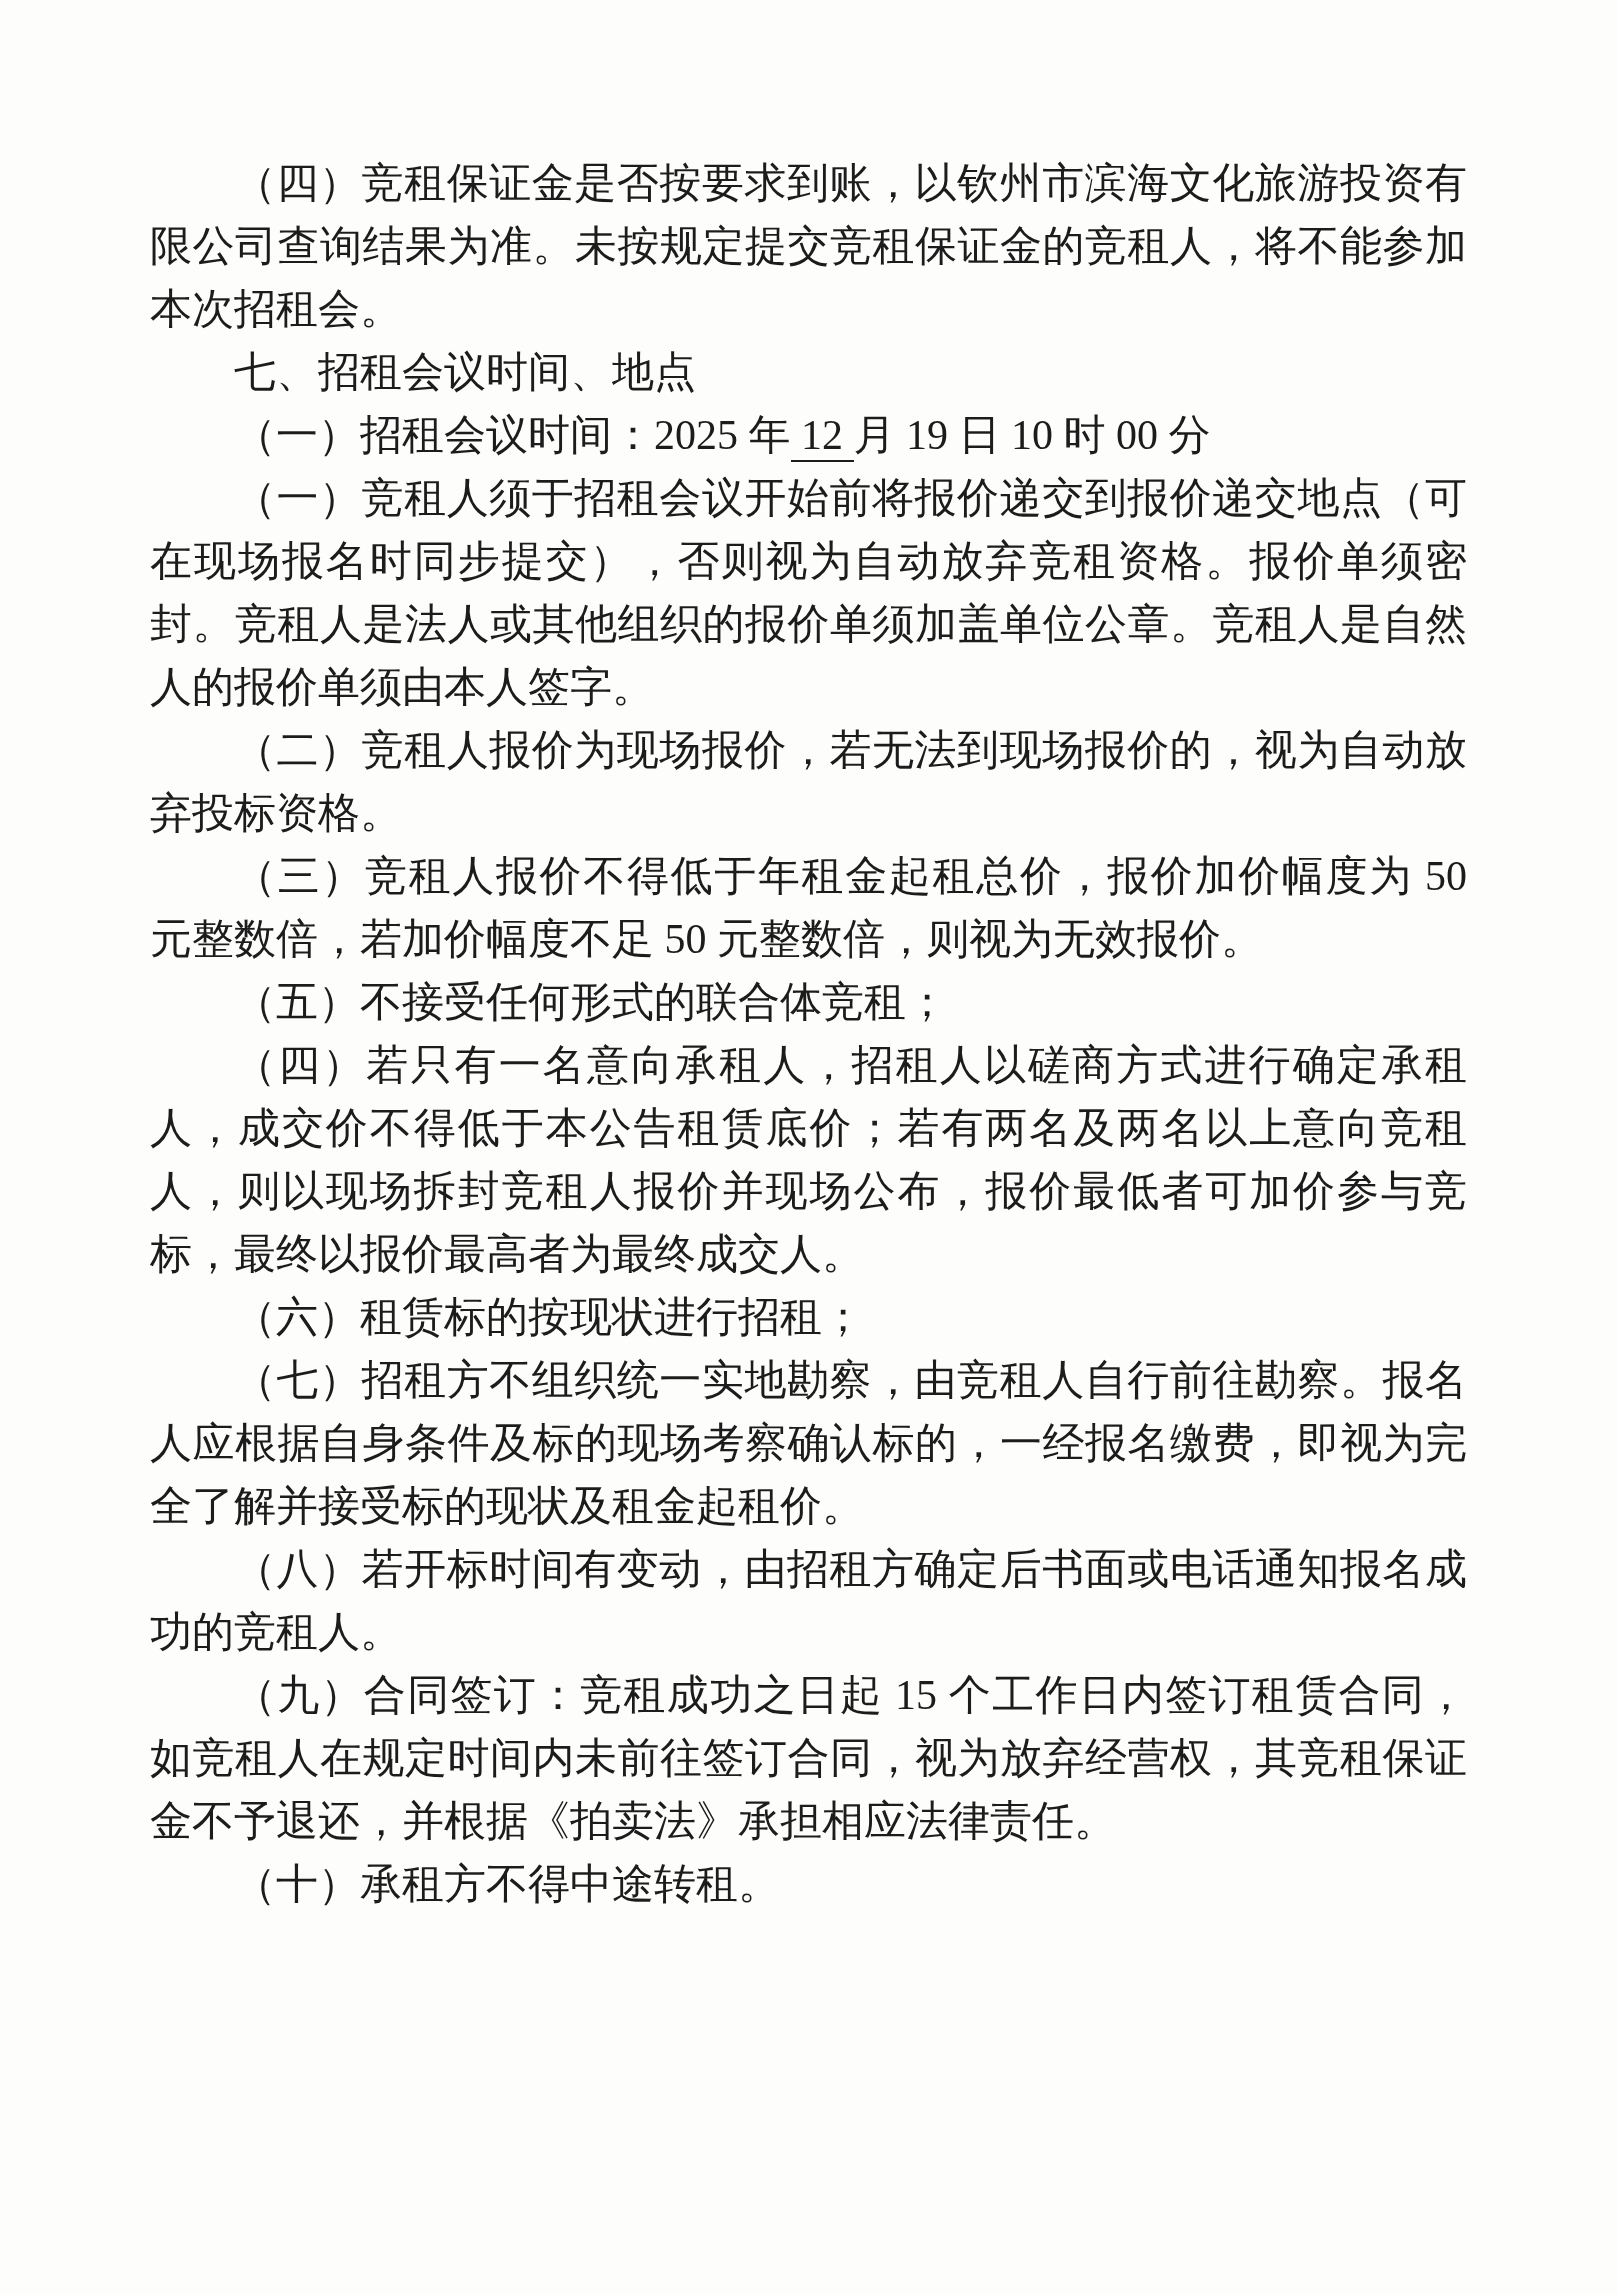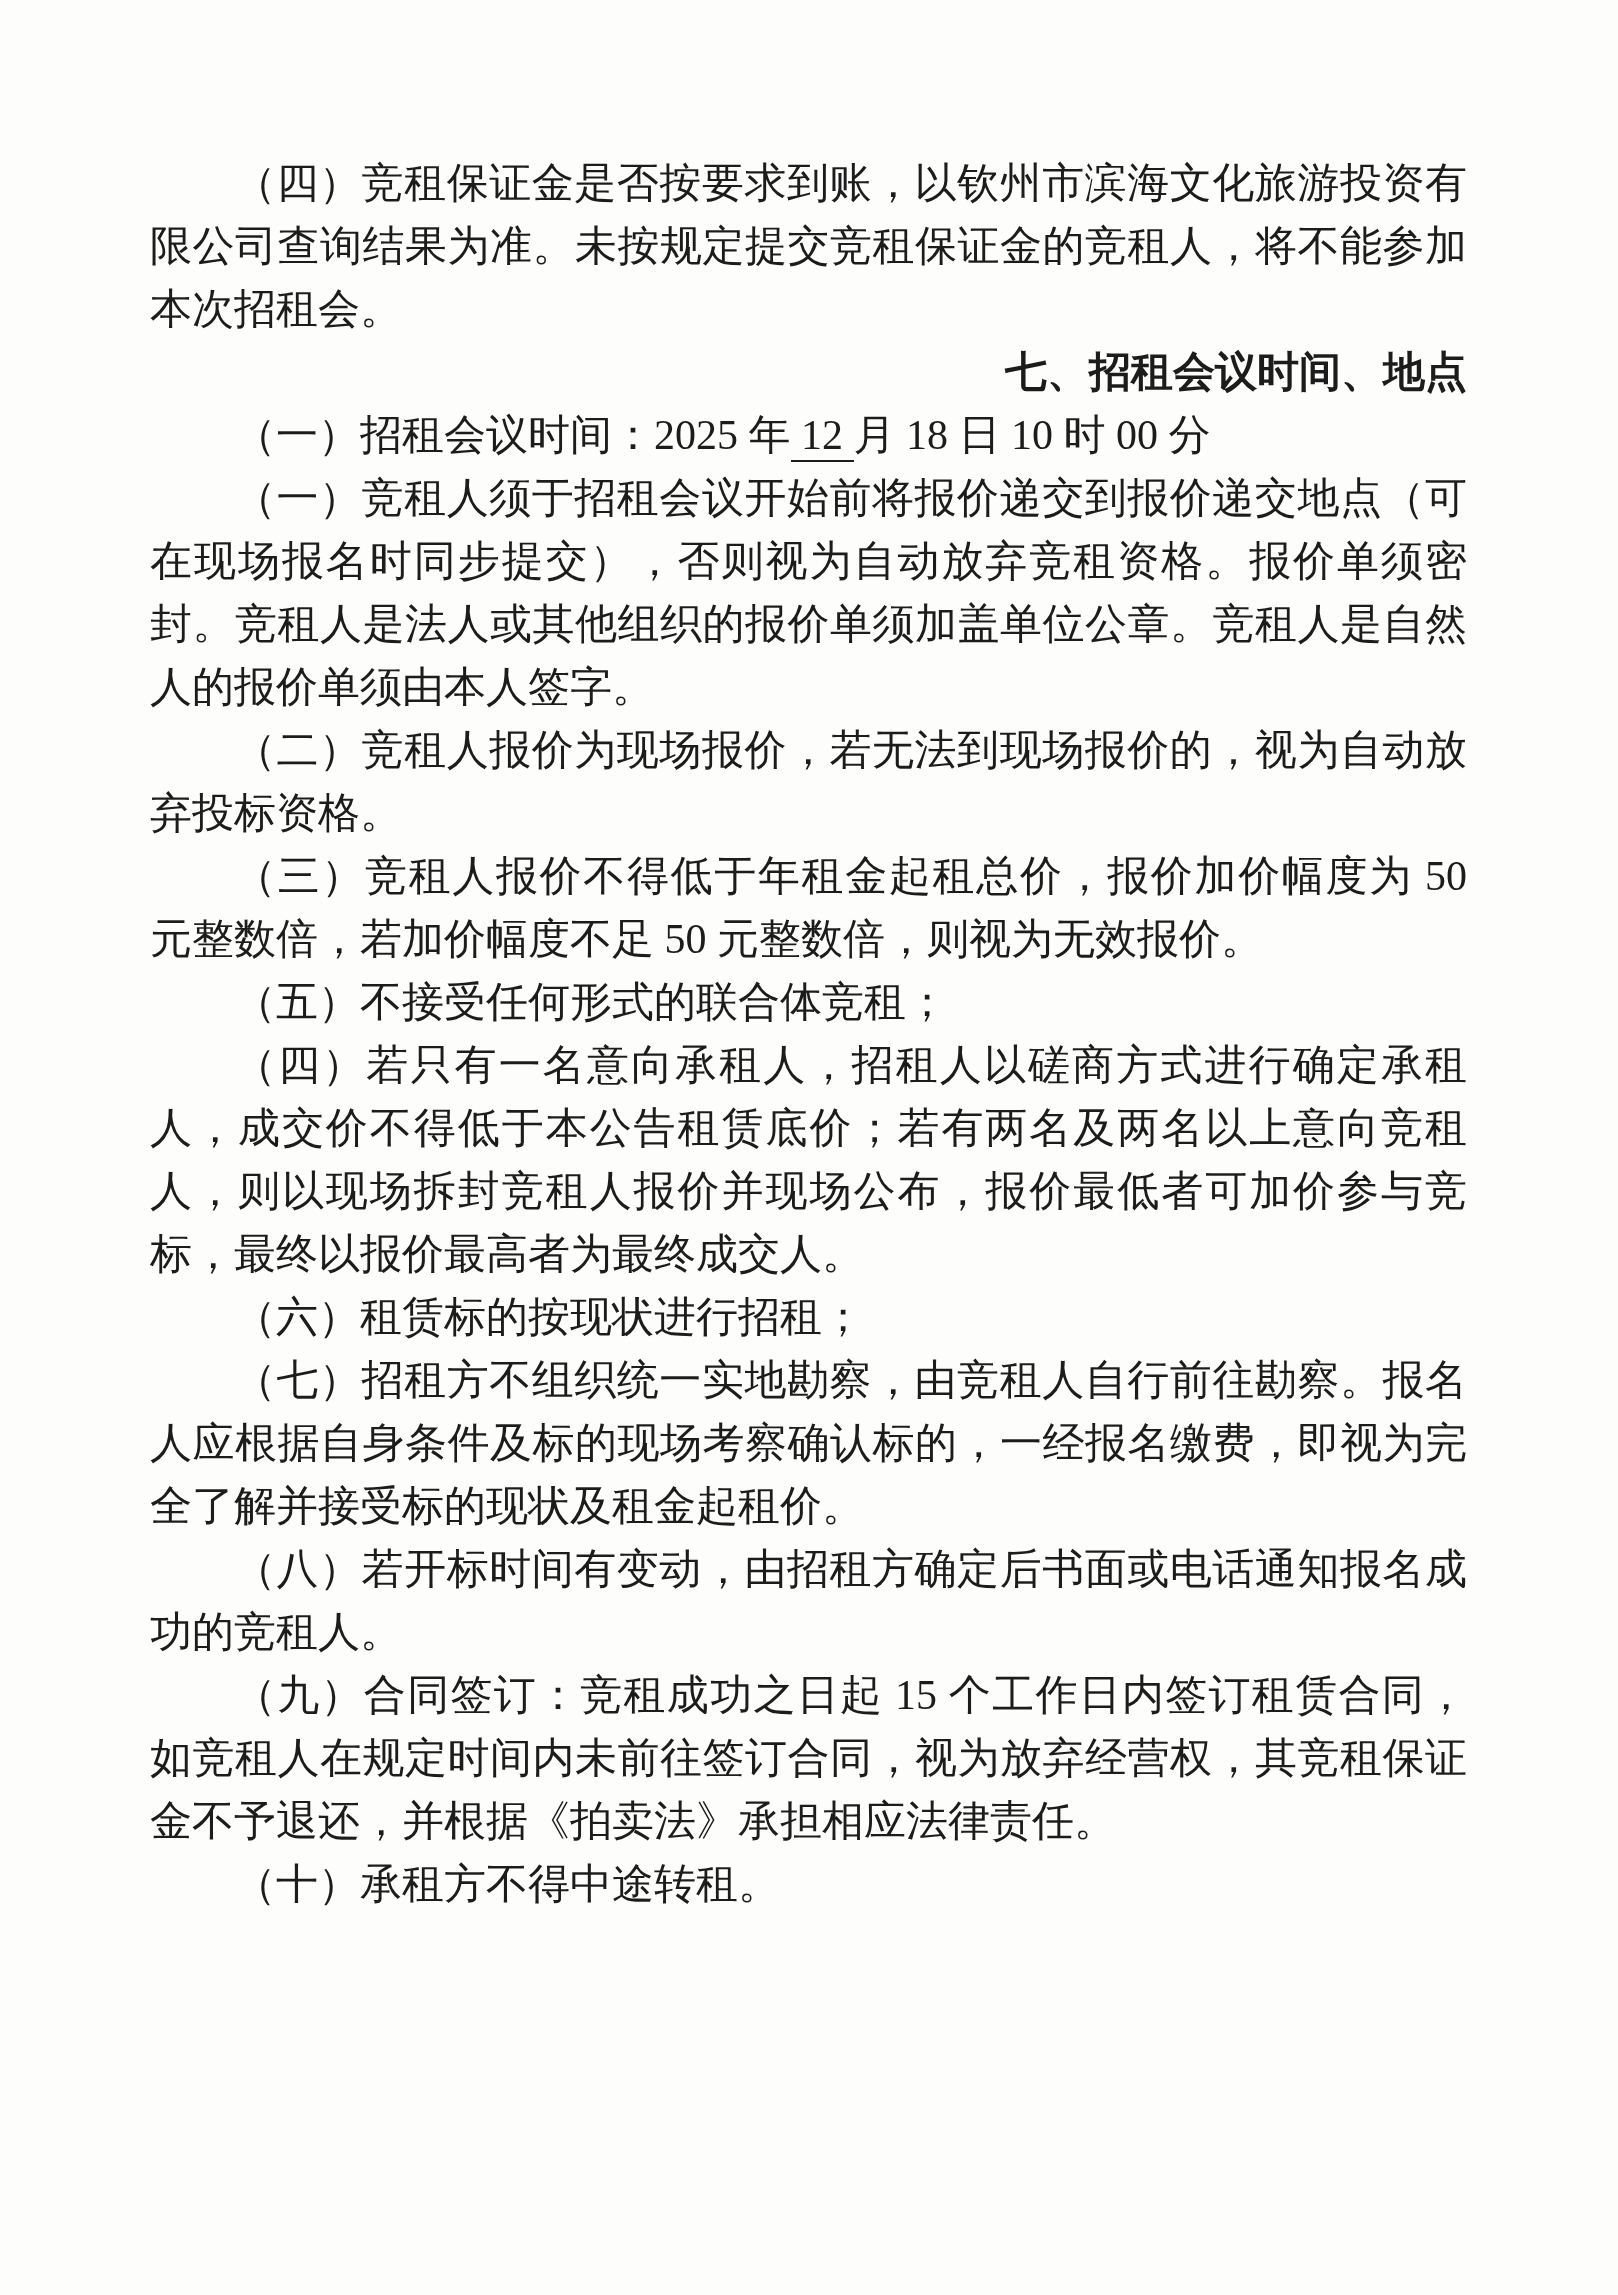--- a/index.html
+++ b/index.html
@@ -24,22 +24,22 @@
     margin:0;
     font-size:42px;
     line-height:63px;
     text-align:justify;
     text-justify:inter-ideograph;
     text-indent:2em;
     font-weight:400;
     word-break:break-all;
   }
   .heading{
-    font-weight:700;
-    text-align:right;
+    font-weight:400;
+    text-align:left;
   }
   .u{
     white-space:pre;
     border-bottom:2.6px solid var(--ink);
     padding-bottom:2.1px;
   }
   .pagenum{
     position:absolute;
     top:2167px;left:0;
     width:100%;
@@ -51,21 +51,21 @@
 </style>
 </head>
 <body>
 
 <div class="sheet">
 
   <p class="body">（四）竞租保证金是否按要求到账，以钦州市滨海文化旅游投资有限公司查询结果为准。未按规定提交竞租保证金的竞租人，将不能参加本次招租会。</p>
 
   <h2 class="heading">七、招租会议时间、地点</h2>
 
-  <p class="body"><span>（一）招租会议时间：2025 年</span><span class="u"> 12 </span><span>月 18 日 10 时 00 分</span></p>
+  <p class="body"><span>（一）招租会议时间：2025 年</span><span class="u"> 12 </span><span>月 19 日 10 时 00 分</span></p>
 
 
 
   <p class="body">（一）竞租人须于招租会议开始前将报价递交到报价递交地点（可在现场报名时同步提交），否则视为自动放弃竞租资格。报价单须密封。竞租人是法人或其他组织的报价单须加盖单位公章。竞租人是自然人的报价单须由本人签字。</p>
 
   <p class="body">（二）竞租人报价为现场报价，若无法到现场报价的，视为自动放弃投标资格。</p>
 
   <p class="body">（三）竞租人报价不得低于年租金起租总价，报价加价幅度为 50 元整数倍，若加价幅度不足 50 元整数倍，则视为无效报价。</p>
 
   <p class="body">（五）不接受任何形式的联合体竞租；</p>

